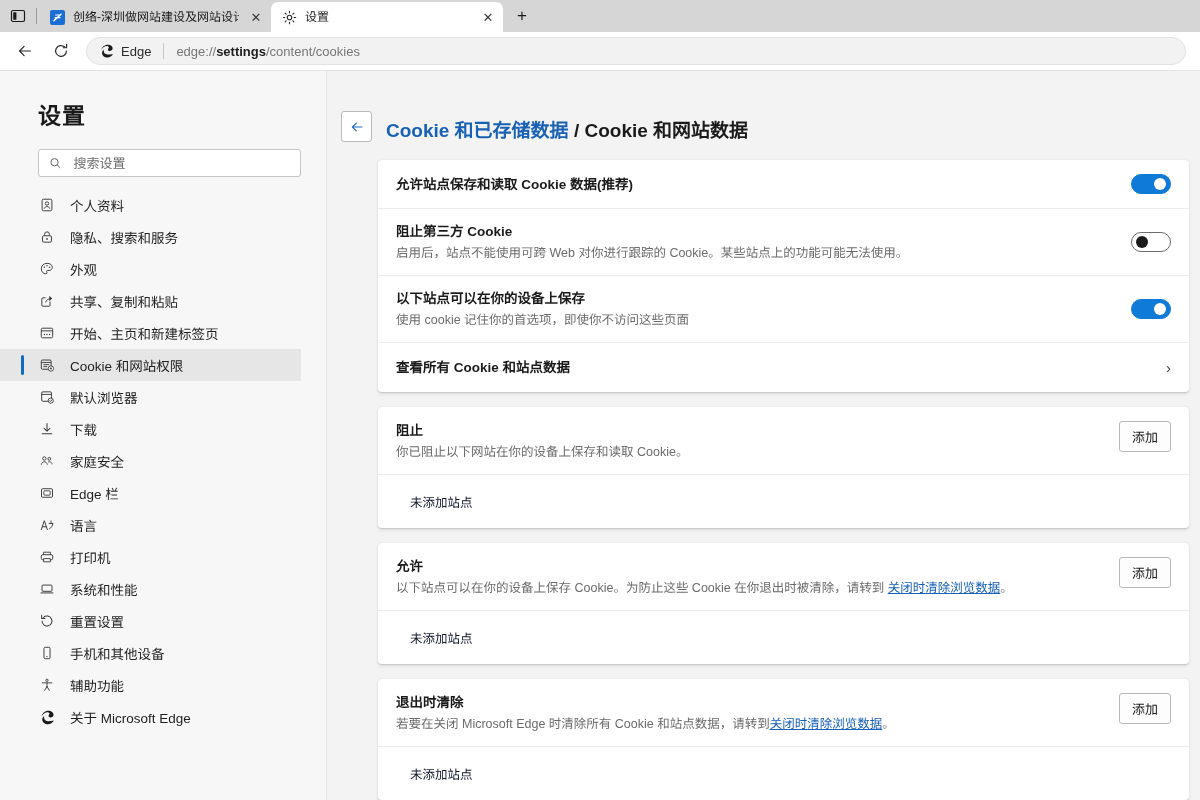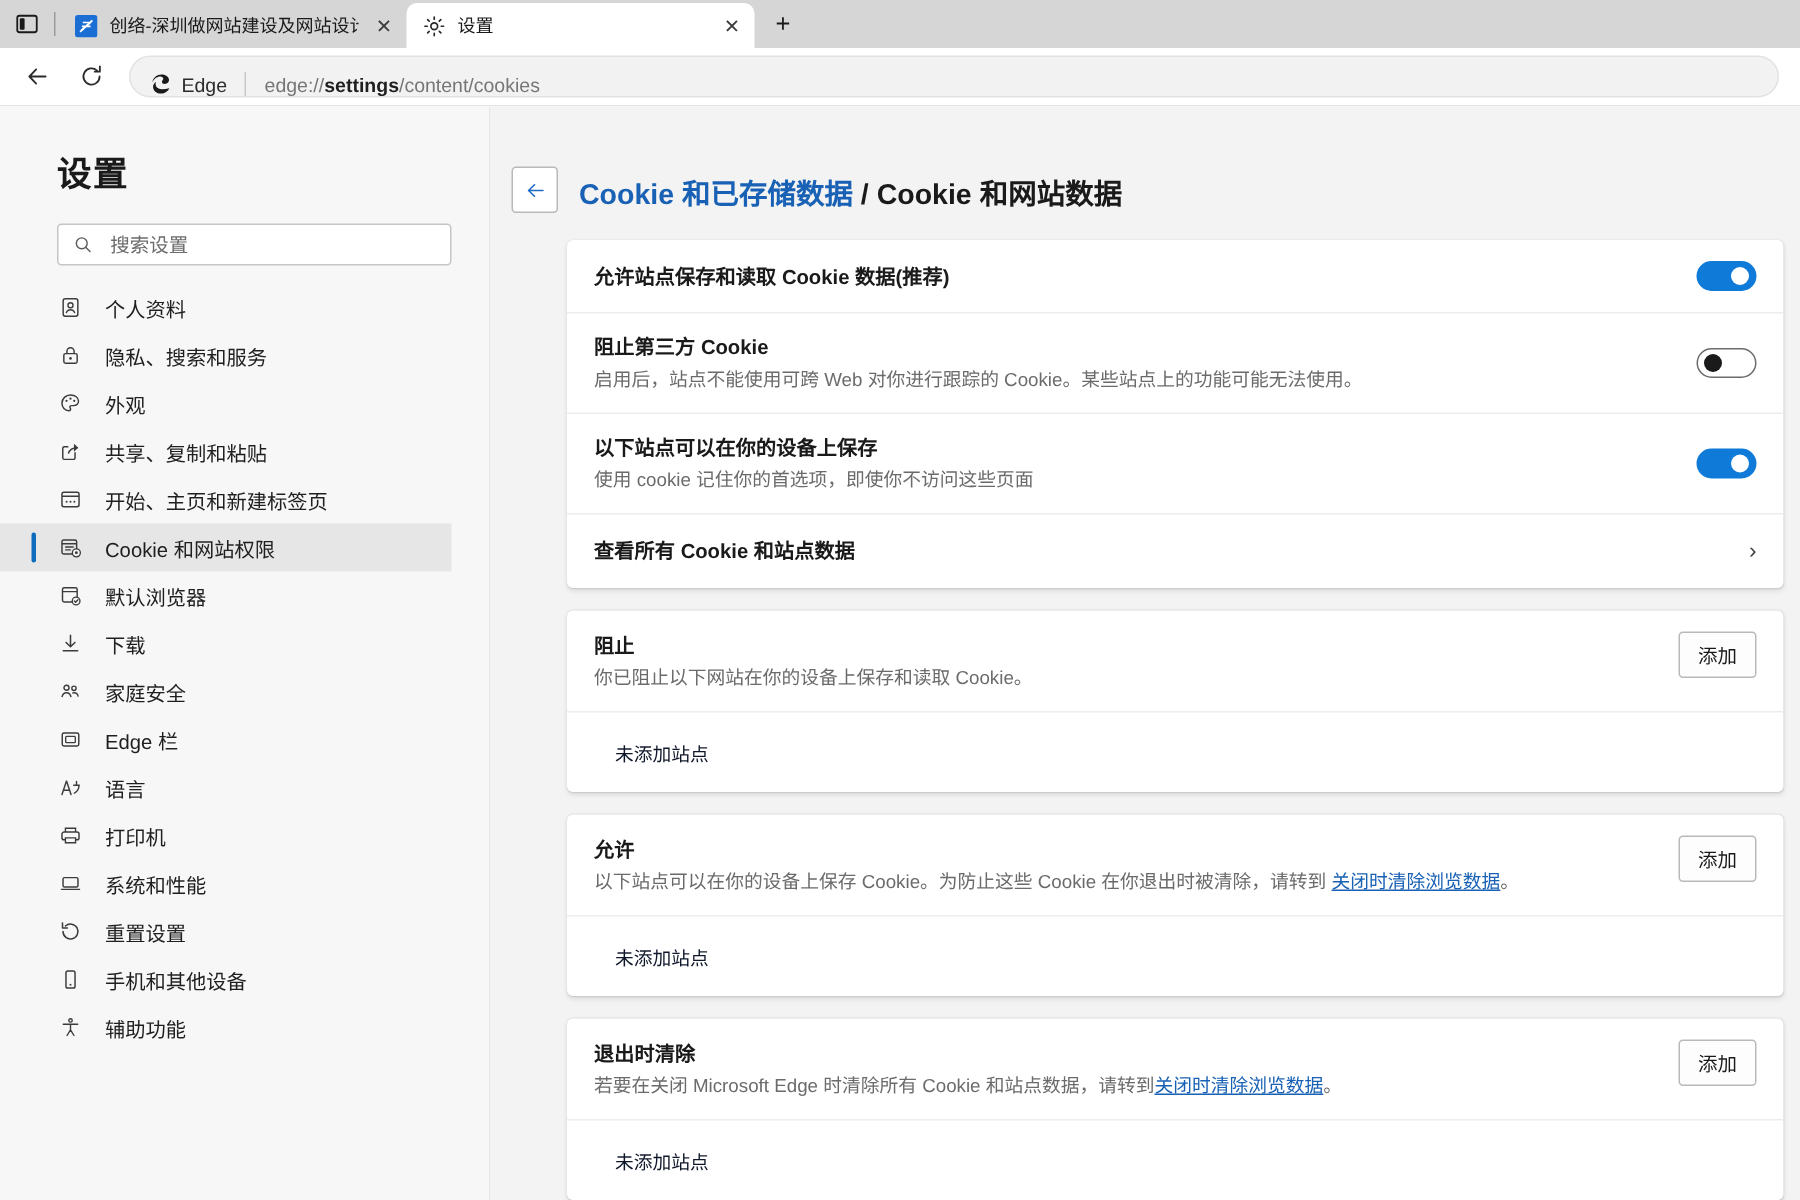--- a/index.html
+++ b/index.html
@@ -83,21 +83,21 @@
     display: flex; align-items: center; justify-content: center;
     border-radius: 5px; color: #2b2b2b;
   }
   .omnibox {
     flex: 1 1 auto;
     height: 28px;
     background: #f2f2f2;
     border: 1px solid #e2e2e2;
     border-radius: 14px;
     margin-left: 6px; margin-right: 6px;
-    display: flex; align-items: flex-end;
+    display: flex; align-items: center;
     padding: 0 12px;
     overflow: hidden;
   }
   .omnibox-brand {
     display: flex; align-items: center; gap: 6px;
     flex: 0 0 auto;
   }
   .omnibox-brand-text { font-size: 13px; color: #2b2b2b; }
   .omnibox-sep { width: 1px; height: 16px; background: #c8c8c8; margin: 0 12px; flex: 0 0 1px; }
   .omnibox-url {
@@ -517,20 +517,29 @@
         <div class="nav-item">
           <span class="nav-icon">
             <svg width="16" height="16" viewBox="0 0 18 18" fill="none">
               <circle cx="9" cy="3.7" r="1.3" stroke="#3c3c3c" stroke-width="1.05"></circle>
               <path d="M3.6 6.6h10.8M9 6.6v4.2M9 10.8l-2.6 4.2M9 10.8l2.6 4.2" stroke="#3c3c3c" stroke-width="1.05" stroke-linecap="round"></path>
             </svg>
           </span>
           <span class="nav-label">辅助功能</span>
         </div>
 
+        <div class="nav-item">
+          <span class="nav-icon">
+            <svg width="17" height="17" viewBox="0 0 20 20">
+              <path d="M17.4 13.6c-1.2 2.6-3.9 4.4-7 4.4-3.6 0-6.6-2.5-6.6-5.6 0-1.9 1-3.4 2.5-4.3-.3.7-.4 1.4-.4 2 0 2.6 2.2 4.3 5.2 4.3 2.1 0 4.2-.3 6.3-.8z" fill="#1a1a1a"></path>
+              <path d="M3.1 8.8C3.6 5 7 2.1 11 2.1c3.6 0 6.1 2.2 6.1 4.6 0 1.9-1.4 3.2-3.5 3.2-1.4 0-2.4-.6-2.4-1.6 0-1.2 1.1-1.6 1.1-2.6 0-1.1-1-1.9-2.5-1.9-2.7 0-5.3 1.9-6.7 5z" fill="#1a1a1a"></path>
+            </svg>
+          </span>
+          <span class="nav-label">关于 Microsoft Edge</span>
+        </div>
 
       </div>
     </div>
 
     <div class="content">
 
       <div class="content-header">
         <div class="back-btn">
           <svg width="16" height="16" viewBox="0 0 20 20" fill="none">
             <path d="M16.2 10H4.6M9.2 5.2L4.2 10l5 4.8" stroke="#1d6ac7" stroke-width="1.35" stroke-linecap="round" stroke-linejoin="round"></path>

